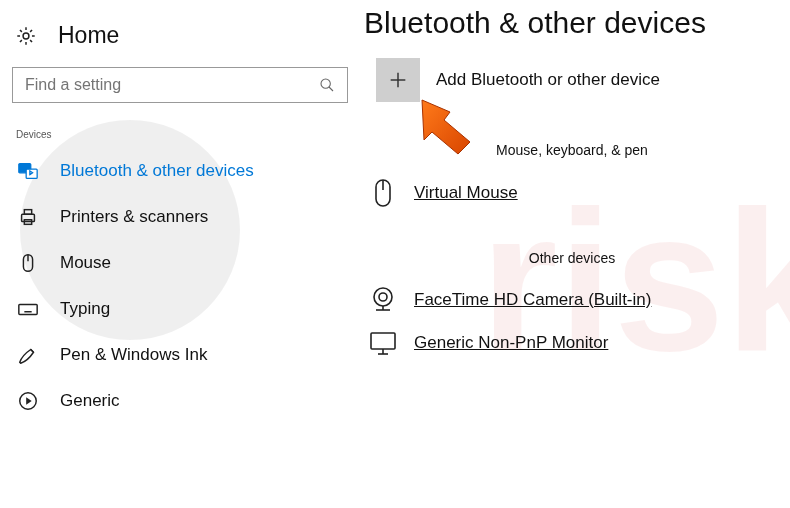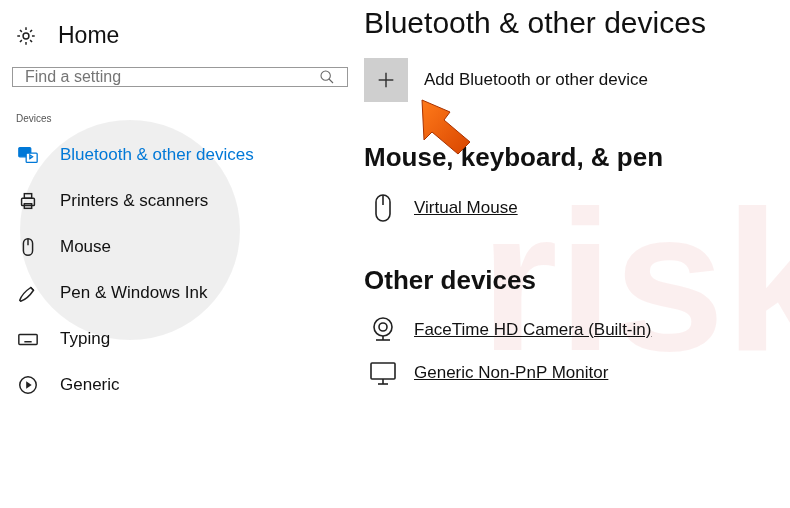--- a/index.html
+++ b/index.html
@@ -46,21 +46,21 @@
       justify-content: center;
     }
     .home-label {
       font-size: 23px;
       color: #111;
     }
     .search-box {
       margin: 8px 4px 20px 4px;
       border: 1px solid #999;
       background: #fff;
-      height: 20px;
+      height: 36px;
       display: flex;
       align-items: center;
       padding: 0 12px;
       justify-content: space-between;
     }
     .search-box input {
       border: none;
       outline: none;
       font-size: 16px;
       color: #666;
@@ -102,40 +102,42 @@
       font-weight: 400;
       color: #111;
       margin-bottom: 18px;
     }
     .add-device {
       display: flex;
       align-items: center;
       gap: 16px;
       cursor: pointer;
       margin-bottom: 40px;
+      margin-left: 12px;
     }
     .add-btn {
       width: 44px;
       height: 44px;
       background: #cfcfcf;
       display: flex;
       align-items: center;
       justify-content: center;
       font-size: 24px;
       color: #333;
     }
     .add-label {
       font-size: 17px;
       color: #111;
     }
     .section-title {
-      font-size: 26px;
-      font-weight: 700;
+      font-size: 14px;
+      font-weight: 400;
       margin-bottom: 12px;
       color: #111;
+      text-align: center;
     }
     .device-row {
       display: flex;
       align-items: center;
       gap: 16px;
       padding: 8px 0 8px 4px;
       font-size: 17px;
       color: #111;
       text-decoration: underline;
     }
@@ -216,39 +218,39 @@
         <rect x="7" y="3" width="10" height="18" rx="5"></rect>
         <line x1="12" y1="3" x2="12" y2="10"></line>
       </svg>
     </span>
     <span>Mouse</span>
   </div>
 
   <div class="nav-item">
     <span class="icon-slot">
       <svg width="22" height="22" viewBox="0 0 24 24" fill="none" stroke="#222" stroke-width="1.6">
-        <path d="M3 20c2-6 6-10 12-14l3 3c-4 6-8 10-14 12z"></path>
-        <path d="M15 6l3 3"></path>
-      </svg>
-    </span>
-    <span>Pen &amp; Windows Ink</span>
-  </div>
-
-  <div class="nav-item">
-    <span class="icon-slot">
-      <svg width="22" height="22" viewBox="0 0 24 24" fill="none" stroke="#222" stroke-width="1.6">
         <rect x="2" y="7" width="20" height="11" rx="1"></rect>
         <line x1="6" y1="11" x2="6" y2="11"></line>
         <line x1="10" y1="11" x2="10" y2="11"></line>
         <line x1="14" y1="11" x2="14" y2="11"></line>
         <line x1="18" y1="11" x2="18" y2="11"></line>
         <line x1="8" y1="15" x2="16" y2="15"></line>
       </svg>
     </span>
     <span>Typing</span>
+  </div>
+
+  <div class="nav-item">
+    <span class="icon-slot">
+      <svg width="22" height="22" viewBox="0 0 24 24" fill="none" stroke="#222" stroke-width="1.6">
+        <path d="M3 20c2-6 6-10 12-14l3 3c-4 6-8 10-14 12z"></path>
+        <path d="M15 6l3 3"></path>
+      </svg>
+    </span>
+    <span>Pen &amp; Windows Ink</span>
   </div>
 
   <div class="nav-item">
     <span class="icon-slot">
       <svg width="22" height="22" viewBox="0 0 24 24" fill="none" stroke="#222" stroke-width="1.6">
         <circle cx="12" cy="12" r="9"></circle>
         <path d="M10 8l6 4-6 4z" fill="#222" stroke="none"></path>
       </svg>
     </span>
     <span>Generic</span>

